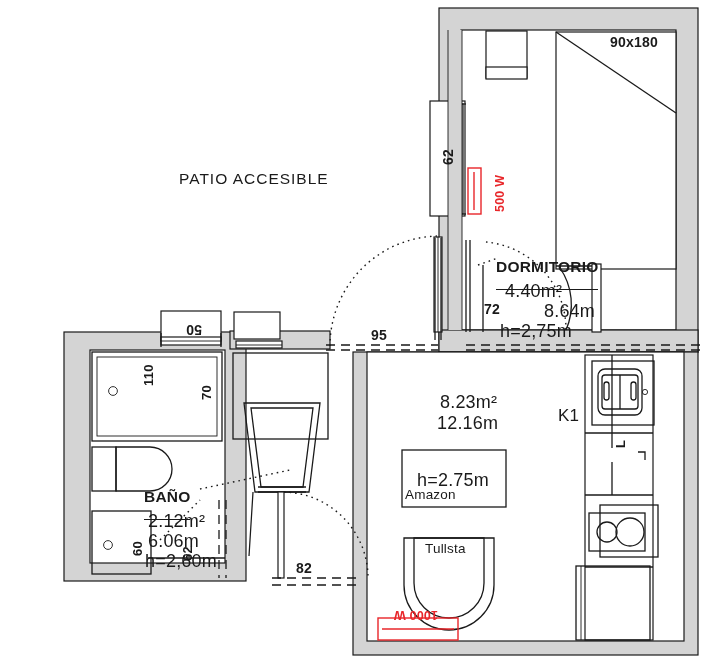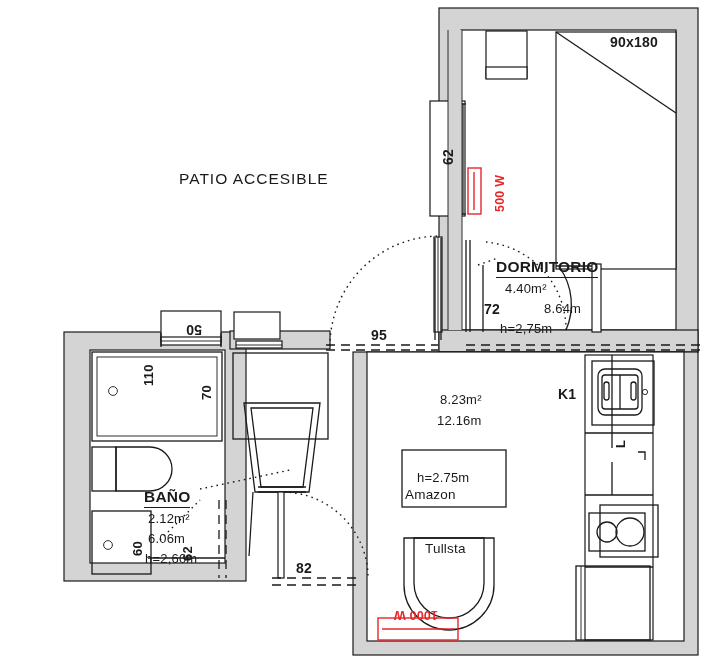--- a/index.html
+++ b/index.html
@@ -26,24 +26,24 @@
     position: absolute;
     font-family: "Liberation Sans", sans-serif;
     color: #1a1a1a;
     white-space: nowrap;
     letter-spacing: 0.2px;
   }
   .room-name {
     font-size: 15.5px;
     font-weight: 600;
     border-bottom: 1.3px solid #1a1a1a;
-    padding-bottom: 1px;
+    padding-bottom: 13px;
   }
   .room-fig {
-    font-size: 13px;
+    font-size: 18px;
     font-weight: 500;
   }
   .dim {
     font-size: 14px;
     font-weight: 700;
   }
   .dim-sm {
     font-size: 13px;
     font-weight: 700;
   }
@@ -55,22 +55,23 @@
     color: #e8262a;
     font-size: 12.5px;
     font-weight: 700;
   }
   .patio {
     font-size: 15.5px;
     font-weight: 500;
     letter-spacing: 1px;
   }
   .kcode {
-    font-size: 14px;
-    font-weight: 700;
+    font-size: 17px;
+    font-weight: 400;
+    margin-top: 20px;
   }
   .r90 { transform: rotate(-90deg); transform-origin: left top; }
   .r180 { transform: rotate(180deg); transform-origin: left top; }
 </style>
 </head>
 <body>
 
 <div id="plan">
 
   <svg width="706" height="661" viewBox="0 0 706 661">

